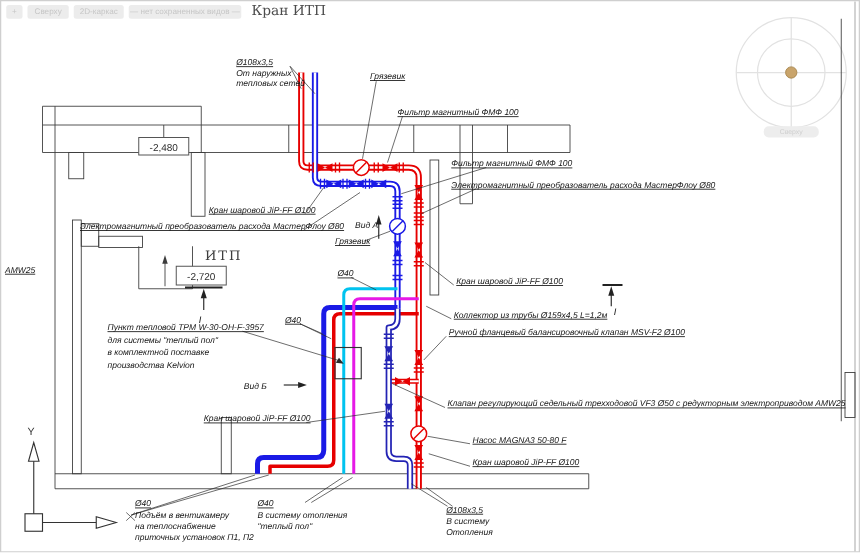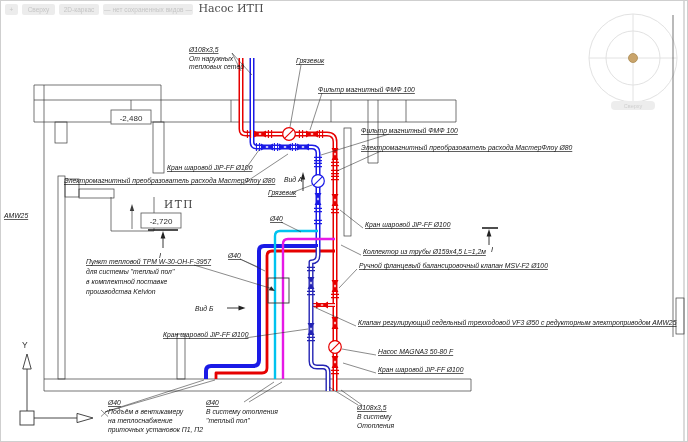--- a/index.html
+++ b/index.html
@@ -25,21 +25,21 @@
 
 <div class="shot">
 
   <div class="toolbar">
     <div class="vp-btn" style="left:4px;width:13px;">+</div>
     <div class="vp-btn" style="left:21px;width:33px;">Сверху</div>
     <div class="vp-btn" style="left:58px;width:40px;">2D-каркас</div>
     <div class="vp-btn" style="left:102px;width:90px;">— нет сохраненных видов —</div>
   </div>
 
-  <div class="vp-title">Насос ИТП</div>
+  <div class="vp-title">Кран ИТП</div>
 
   <svg width="688" height="442" viewBox="0 0 688 442">
     <defs>
       <pattern id="hatch" width="4" height="4" patternUnits="userSpaceOnUse" patternTransform="rotate(45)">
         <line x1="0" y1="0" x2="0" y2="4" stroke="#555" stroke-width="0.6"></line>
       </pattern>
       <pattern id="rungs" width="7" height="7" patternUnits="userSpaceOnUse">
         <line x1="0" y1="1" x2="7" y2="1" stroke="#666" stroke-width="0.6"></line>
       </pattern>
       <g id="vh">

